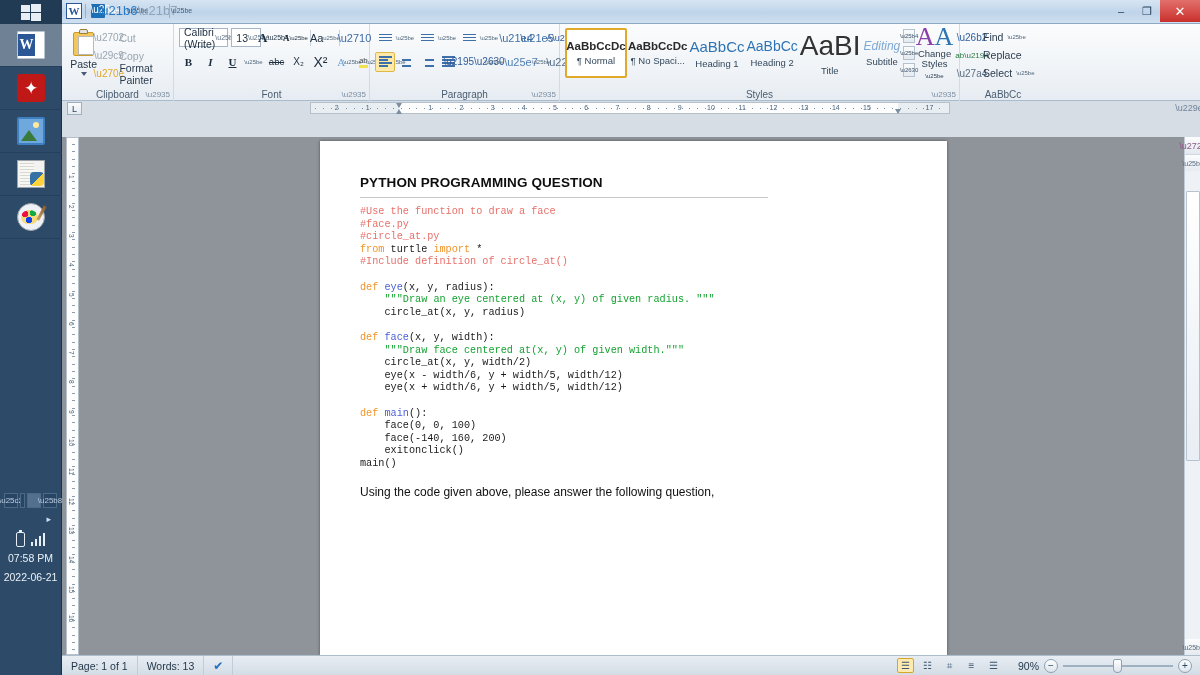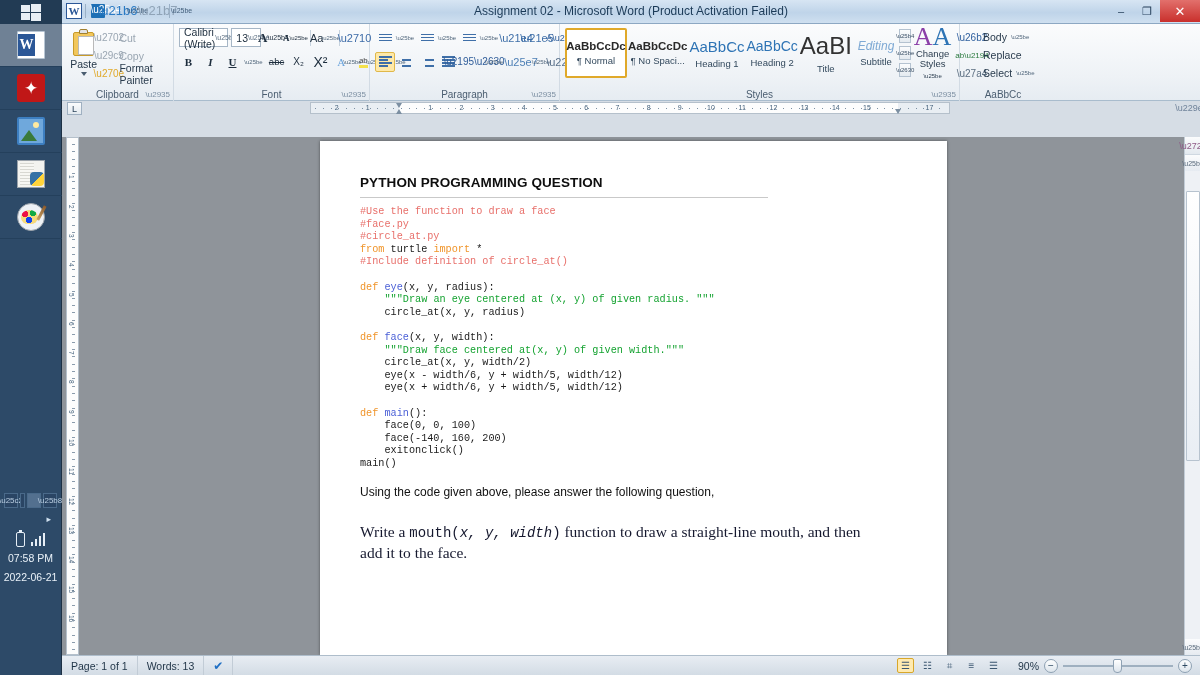--- a/index.html
+++ b/index.html
@@ -363,21 +363,20 @@
         <div class="sep"></div>
         <div class="qbtn">
             <div class="save">\u25a4</div>
           </div>
         <div class="qbtn undo">\u21b6</div>
         <div class="qbtn tiny">\u25be</div>
         <div class="qbtn redo">\u21b7</div>
         <div class="sep"></div>
         <div class="qbtn tiny">\u25be</div>
       </div>
-      <div class="title-text">Assignment 02  -  Microsoft Word (Product Activation Failed)</div>
       <div class="wbtns">
         <div class="wbtn">–</div>
         <div class="wbtn">❐</div>
         <div class="wbtn close">✕</div>
       </div>
     </div>
 
 
     <div class="ribbon">
 
@@ -588,21 +587,21 @@
           </div>
           <div class="stylebox">
             <div class="sb-prev" style="color:#2e74b5;font-size:15px">AaBbCс</div>
             <div class="sb-name">Heading 1</div>
           </div>
           <div class="stylebox">
             <div class="sb-prev" style="color:#2e74b5;font-size:14px">AaBbCc</div>
             <div class="sb-name">Heading 2</div>
           </div>
           <div class="stylebox">
-            <div class="sb-prev" style="font-size:24px;color:#323232">AaBІ</div>
+            <div class="sb-prev" style="font-size:28px;color:#323232">AaBІ</div>
             <div class="sb-name">Title</div>
           </div>
           <div class="stylebox">
             <div class="sb-prev" style="color:#7ea9d4;font-style:italic;font-size:12px">Editing</div>
             <div class="sb-name">Subtitle</div>
           </div>
           <div class="gal-scroll">
             <div class="gs">\u25b4</div>
             <div class="gs">\u25be</div>
             <div class="gs">\u2630</div>
@@ -614,21 +613,21 @@
             <div class="cs-lab">Change<br>Styles <span style="font-size:6px">\u25be</span></div>
           </div>
         </div>
         <div class="grp-label">Styles</div>
         <div class="grp-launch">\u2935</div>
       </div>
 
       <div class="grp editgrp" style="border-right:none">
         <div class="ecmd">
           <span class="ei" style="color:#2f5f9e">\u26b2</span>
-          <span>Body</span>
+          <span>Find</span>
           <span class="ecar">\u25be</span>
         </div>
         <div class="ecmd">
           <span class="ei" style="color:#2a7a3e;font-size:8px">ab\u2194</span>
           <span>Replace</span>
         </div>
         <div class="ecmd">
           <span class="ei" style="color:#5b6e81">\u27a4</span>
           <span>Select</span>
           <span class="ecar">\u25be</span>
@@ -844,21 +843,20 @@
 
       <div class="page">
         <div class="page-inner">
           <div class="doc-h1">PYTHON PROGRAMMING QUESTION</div>
           <div class="doc-rule"></div>
 
           <div class="code" id="code-block"><div><span class="c-com">#Use the function to draw a face</span></div><div><span class="c-com">#face.py</span></div><div><span class="c-com">#circle_at.py</span></div><div><span class="c-kw">from</span><span class="c-txt"> turtle </span><span class="c-kw">import</span><span class="c-txt"> *</span></div><div><span class="c-com">#Include definition of circle_at()</span></div><div>&nbsp;</div><div><span class="c-kw">def</span><span class="c-txt"> </span><span class="c-fn">eye</span><span class="c-txt">(x, y, radius):</span></div><div><span class="c-txt">    </span><span class="c-str">"""Draw an eye centered at (x, y) of given radius. """</span></div><div><span class="c-txt">    circle_at(x, y, radius)</span></div><div>&nbsp;</div><div><span class="c-kw">def</span><span class="c-txt"> </span><span class="c-fn">face</span><span class="c-txt">(x, y, width):</span></div><div><span class="c-txt">    </span><span class="c-str">"""Draw face centered at(x, y) of given width."""</span></div><div><span class="c-txt">    circle_at(x, y, width/2)</span></div><div><span class="c-txt">    eye(x - width/6, y + width/5, width/12)</span></div><div><span class="c-txt">    eye(x + width/6, y + width/5, width/12)</span></div><div>&nbsp;</div><div><span class="c-kw">def</span><span class="c-txt"> </span><span class="c-fn">main</span><span class="c-txt">():</span></div><div><span class="c-txt">    face(0, 0, 100)</span></div><div><span class="c-txt">    face(-140, 160, 200)</span></div><div><span class="c-txt">    exitonclick()</span></div><div><span class="c-txt">main()</span></div></div>
 
           <div class="doc-p">Using the code given above, please answer the following question,</div>
 
-          <div class="doc-serif" id="question-line"><span>Write a </span><span class="mono">mouth(</span><span class="mono" style="font-style: italic;">x, y, width</span><span class="mono">)</span><span> function to draw a straight-line mouth, and then add it to the face.</span></div>
         </div>
       </div>
 
       <div class="vscroll">
         <div class="vs-top-ico">\u2723</div>
         <div class="vs-btn">\u25b2</div>
         <div class="vs-thumb"></div>
         <div class="vs-bottom">
           <div class="vs-btn">\u25bc</div>
         </div>

